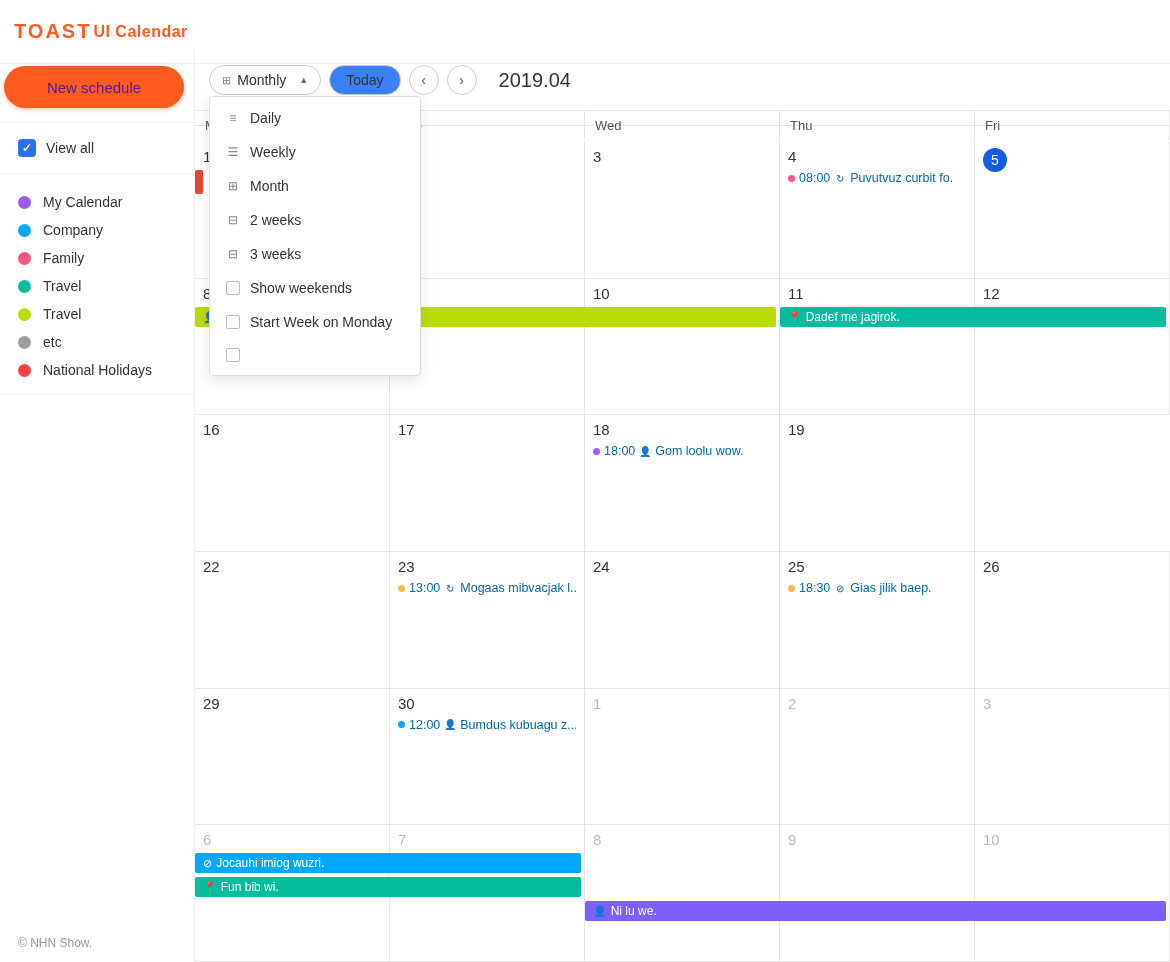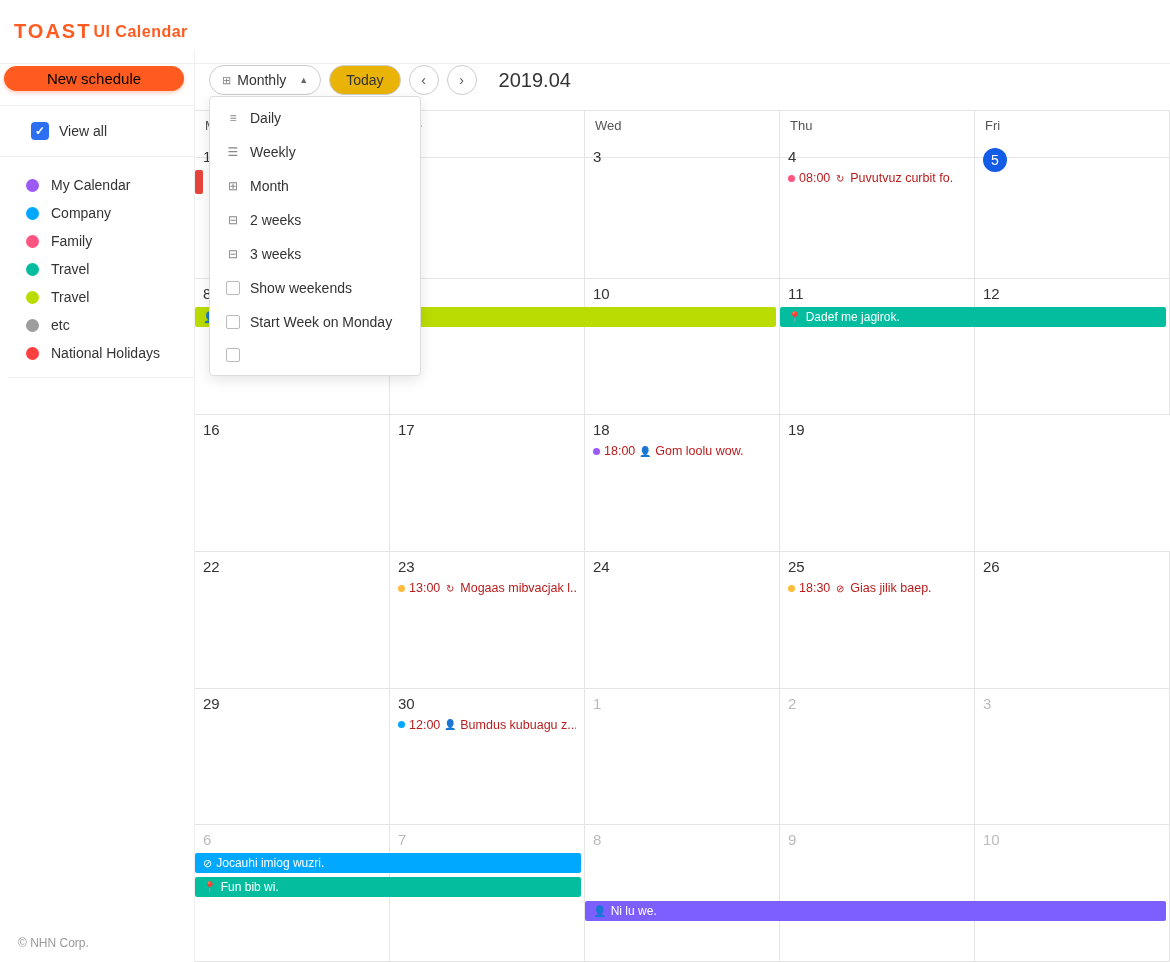--- a/index.html
+++ b/index.html
@@ -3,55 +3,55 @@
 <meta charset="utf-8">
 <style>
   * { box-sizing: border-box; margin: 0; padding: 0; }
   body { font-family: -apple-system, BlinkMacSystemFont, "Segoe UI", Helvetica, Arial, sans-serif; font-size: 14px; color: #333; background: #fff; width: 1170px; height: 962px; overflow: hidden; position: relative; }
   
   .topbar { height: 64px; display: flex; align-items: center; padding: 0 14px; border-bottom: 1px solid #eee; }
   .logo-toast { font-family: Impact, "Arial Black", sans-serif; font-size: 20px; letter-spacing: 2px; color: #ff5a1f; font-weight: 700; margin-right: 2px; }
   .logo-suffix { font-size: 16px; color: #ff5a1f; font-weight: 700; letter-spacing: 0.5px; }
   
   .sidebar { position: absolute; left: 0; top: 50px; width: 195px; bottom: 0; border-right: 1px solid #eee; padding: 10px 0; }
-  .new-sched { margin: 6px 4px 14px 4px; background: #ff5a1f; color: #000000; border: none; border-radius: 26px; height: 25px; width: 180px; font-size: 15px; cursor: pointer; box-shadow: 0 2px 4px rgba(255,90,31,0.3); }
-  .side-group { border-top: 1px solid #eee; border-bottom: 1px solid #eee; padding: 10px 19px; margin-bottom: 8px;}
+  .new-sched { margin: 6px 4px 14px 4px; background: #ff5a1f; color: #4c1d95; border: none; border-radius: 26px; height: 42px; width: 180px; font-size: 15px; cursor: pointer; box-shadow: 0 2px 4px rgba(255,90,31,0.3); }
+  .side-group { border-top: 1px solid #eee; border-bottom: 1px solid #eee; padding: 10px 6px; margin-bottom: 8px;}
   .side-row { display: flex; align-items: center; padding: 6px 12px; font-size: 14px; color: #333; cursor: pointer; }
   .side-row .chk { width: 18px; height: 18px; border-radius: 4px; margin-right: 10px; display:inline-flex; align-items:center; justify-content:center; }
   .chk.checked { background: #2d6ff2; }
   .chk.checked::after { content: "✓"; color: #fff; font-size: 12px; font-weight: 700; }
-  .cal-list { border-bottom: 1px solid #eee; padding: 6px 0 10px 0; margin-left: 8px; }
+  .cal-list { border-bottom: 1px solid #eee; padding: 6px 0 10px 0; }
   .cal-item { display: flex; align-items: center; padding: 6px 18px; font-size: 14px; color: #333; cursor: pointer; }
   .cal-dot { width: 13px; height: 13px; border-radius: 50%; margin-right: 12px; flex: none; }
   .copyright { position: absolute; bottom: 12px; left: 18px; color: #999; font-size: 12px; }
   
   .main { position: absolute; left: 195px; right: 0; top: 50px; bottom: 0; }
   .toolbar { height: 60px; display: flex; align-items: center; padding-left: 14px; gap: 8px; }
   .view-select { height: 30px; border: 1px solid #ccc; border-radius: 18px; padding: 0 34px 0 12px; display: inline-flex; align-items: center; gap: 6px; font-size: 14px; color: #333; background: #fff; cursor: pointer; position: relative; }
   .view-select .grid-ic { font-size: 11px; color: #888; }
   .view-select .caret { position: absolute; right: 12px; font-size: 9px; color: #666; }
-  .today-btn { height: 30px; border: 1px solid #ccc; border-radius: 18px; padding: 0 16px; background: #eab308; font-size: 14px; color: #333; cursor: pointer; }
+  .today-btn { height: 30px; border: 1px solid #ccc; border-radius: 18px; padding: 0 16px; background: #3b82f6; font-size: 14px; color: #333; cursor: pointer; }
   .nav-btn { width: 30px; height: 30px; border: 1px solid #ccc; border-radius: 50%; background: #fff; display:inline-flex; align-items:center; justify-content:center; cursor: pointer; color:#555; font-size:14px;}
   .date-label { font-size: 20px; color: #333; margin-left: 14px; }
   
   .dropdown { position: absolute; left: 14px; top: 46px; width: 212px; background: #fff; border: 1px solid #ddd; border-radius: 4px; box-shadow: 0 4px 14px rgba(0,0,0,0.1); padding: 4px 0; z-index: 50; }
   .dd-item { padding: 9px 16px; font-size: 14px; color: #333; display:flex; align-items:center; gap:10px; cursor:pointer; }
   .dd-ic { width: 14px; text-align:center; color:#888; font-size:12px; }
   .dd-chk { width: 14px; height: 14px; border: 1px solid #bbb; border-radius: 2px; flex:none; }
   
   .cal-wrap { position: absolute; left: 0; right: 0; top: 60px; bottom: 0; }
-  .dow-row { height: 48px; display: grid; grid-template-columns: repeat(5, 1fr); border-top: 1px solid #e5e5e5; border-bottom: 1px solid #e5e5e5; }
+  .dow-row { height: 16px; display: grid; grid-template-columns: repeat(5, 1fr); border-top: 1px solid #e5e5e5; border-bottom: 1px solid #e5e5e5; }
   .dow-cell { padding: 7px 10px; font-size: 13px; color: #555; border-right: 1px solid #e5e5e5; }
   .weeks { position: absolute; top: 32px; left:0; right:0; bottom:0; display:grid; grid-template-rows: repeat(6, 1fr); }
   .week { display: grid; grid-template-columns: repeat(5, 1fr); border-bottom: 1px solid #e5e5e5; position: relative; }
   .day { border-right: 1px solid #e5e5e5; padding: 6px 8px; position: relative; font-size: 15px; color: #333; overflow:hidden; }
   .day .num { display:inline-block; }
   .day.other .num { color: #bbb; }
   .day.today .num { background: #135de6; color: #fff; width: 24px; height: 24px; border-radius: 50%; display: inline-flex; align-items:center; justify-content:center; font-size:14px; }
-  .ev-dot { display:flex; align-items:center; gap:4px; font-size: 12.5px; color:#b91c1c; margin-top: 6px; white-space:nowrap; overflow:hidden; text-overflow:ellipsis; }
+  .ev-dot { display:flex; align-items:center; gap:4px; font-size: 12.5px; color:#0369a1; margin-top: 6px; white-space:nowrap; overflow:hidden; text-overflow:ellipsis; }
   .ev-dot .d { width:7px; height:7px; border-radius:50%; flex:none; }
   .ev-dot .ic { width:12px; height:12px; flex:none; display:inline-flex; align-items:center; justify-content:center; font-size:10px; }
   .ev-bar { position:absolute; height:20px; line-height:20px; font-size:12px; color:#fff; padding-left:8px; border-radius:2px; overflow:hidden; display:flex; align-items:center; gap:4px; }
   .ev-bar .ic { font-size:11px; }
   .red-accent { position:absolute; left:0; top:28px; width:8px; height:24px; background:#e7453c; border-radius:2px; }
 </style>
 </head>
 <body>
 
 <div class="topbar">
@@ -90,21 +90,21 @@
       </div>
       <div class="cal-item">
         <span class="cal-dot" style="background: rgb(157, 157, 157);"></span>
         <span>etc</span>
       </div>
       <div class="cal-item">
         <span class="cal-dot" style="background: rgb(255, 64, 64);"></span>
         <span>National Holidays</span>
       </div>
     </div>
-  <div class="copyright">© NHN Corp.</div>
+  <div class="copyright">© NHN Show.</div>
 </div>
 
 <div class="main">
   <div class="toolbar">
     <div class="view-select">
       <span class="grid-ic">⊞</span>
       <span>Monthly</span>
       <span class="caret">▲</span>
     </div>
     <button class="today-btn">Today</button>

